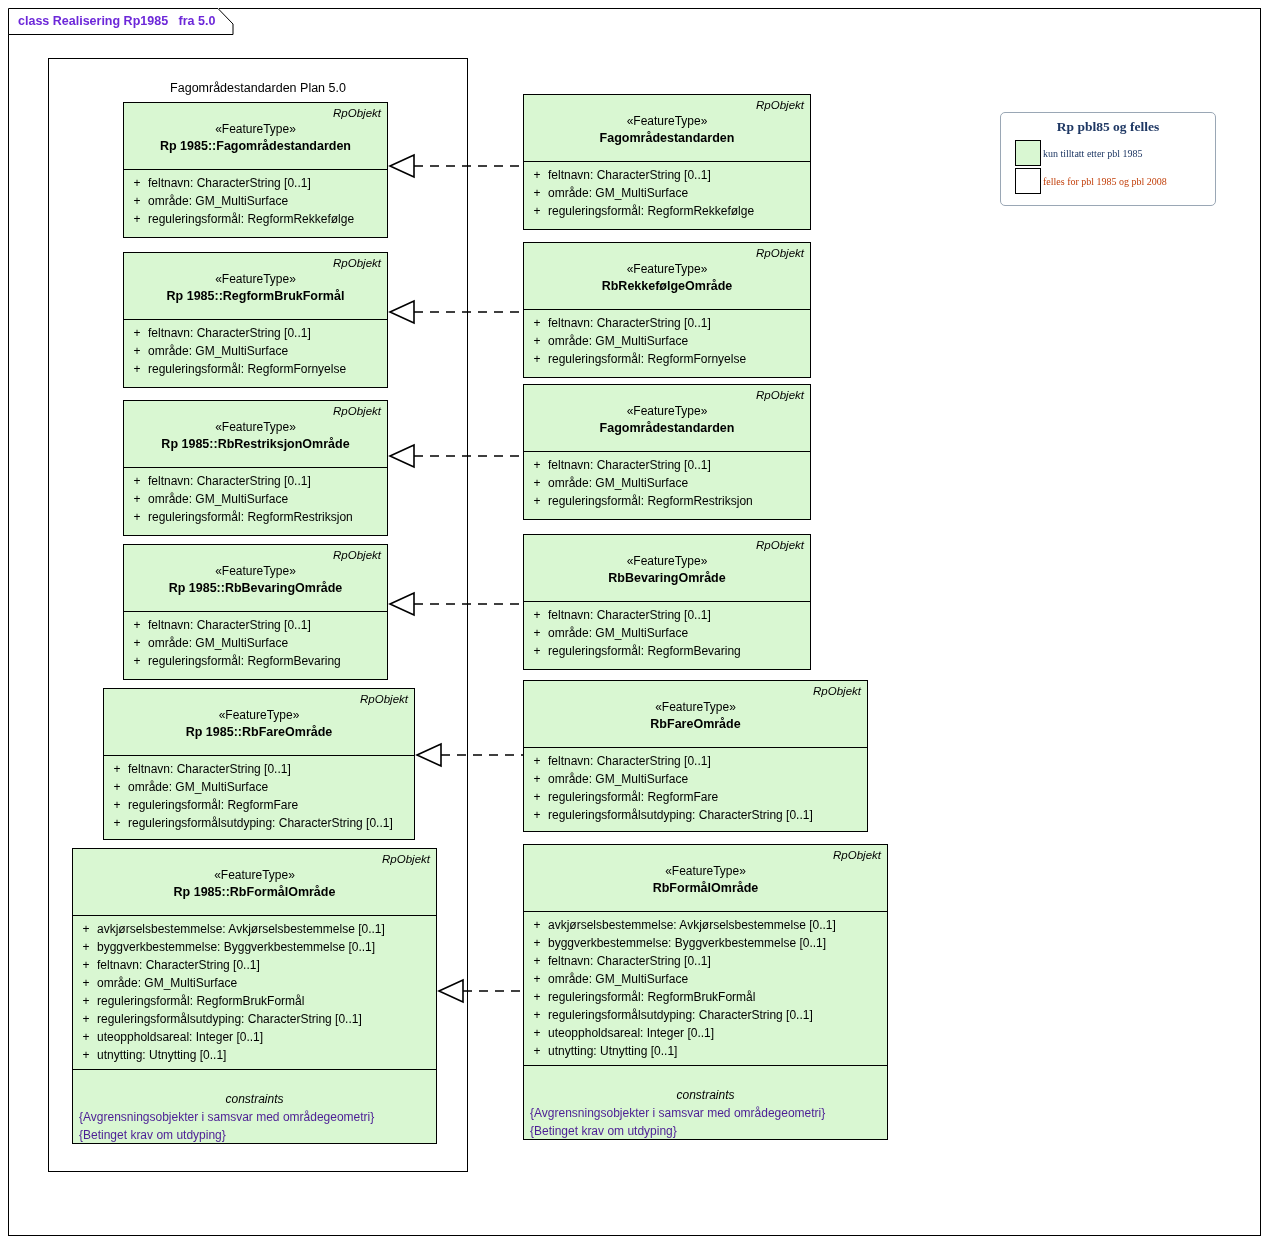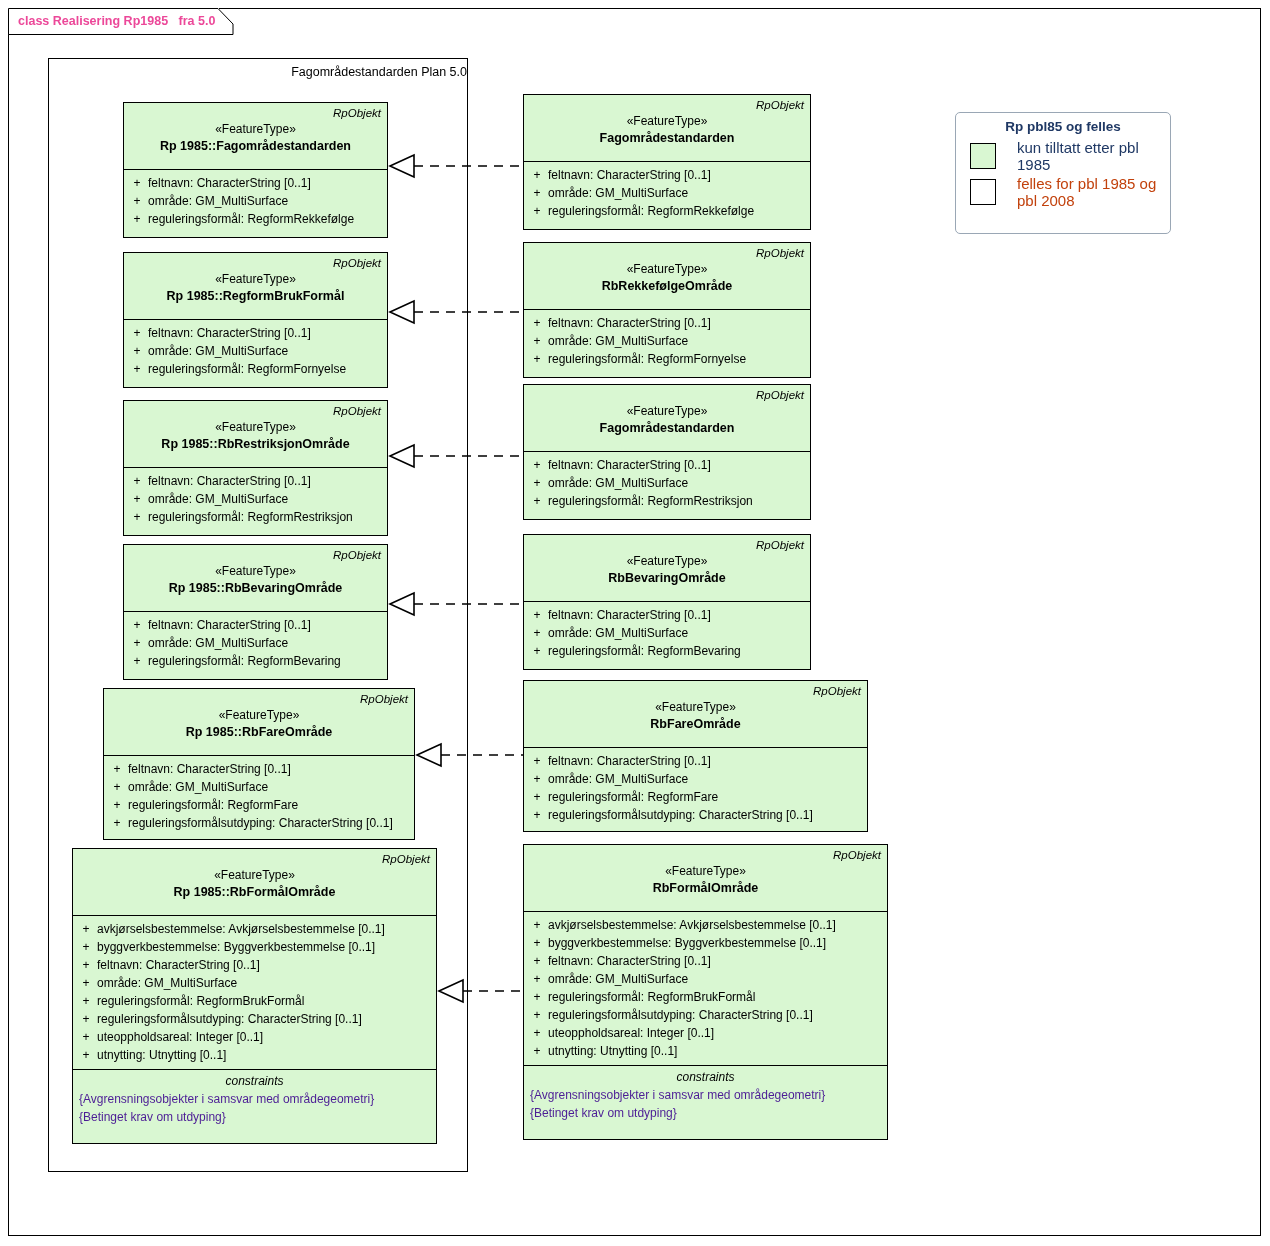--- a/index.html
+++ b/index.html
@@ -7,48 +7,48 @@
   #canvas{position:relative;width:1270px;height:1246px;background:#fff;overflow:hidden;}
 
   
   .frame{position:absolute;left:8px;top:8px;width:1253px;height:1228px;border:1px solid #000;box-sizing:border-box;background:#fff;}
 
   
   .title-tab{position:absolute;left:8px;top:8px;height:26px;box-sizing:border-box;
       background:#fff;border-right:none;display:flex;align-items:center;}
   .title-tab .tabbox{position:relative;height:26px;display:flex;align-items:center;padding:0 4px 0 10px;}
   .title-tab svg{position:absolute;left:0;top:0;}
-  .title-tab span{position:relative;z-index:2;font-size:12.5px;font-weight:bold;color:#ec4899;white-space:pre;}
+  .title-tab span{position:relative;z-index:2;font-size:12.5px;font-weight:bold;color:#6d28d9;white-space:pre;}
 
   
   .package{position:absolute;border:1px solid #000;box-sizing:border-box;background:transparent;}
   .package-label{position:absolute;width:100%;text-align:center;font-size:12.5px;color:#000;}
 
   
   .cls{position:absolute;box-sizing:border-box;border:1px solid #000;background:#d9f7d2;}
   .cls .sect{border-bottom:1px solid #000;box-sizing:border-box;}
   .cls .sect:last-child{border-bottom:none;}
   .cls .hdr{padding:3px 6px 6px 6px;}
   .cls .owner{text-align:right;font-style:italic;font-size:11.5px;color:#000;line-height:15px;}
   .cls .stereo{text-align:center;font-size:12px;color:#000;line-height:17px;}
   .cls .cname{text-align:center;font-size:12.5px;font-weight:bold;color:#000;line-height:17px;}
   .cls .attrs{padding:4px 2px 5px 2px;}
   .attr{display:flex;font-size:12px;color:#000;line-height:18px;white-space:nowrap;}
   .attr .vis{width:22px;text-align:center;flex:0 0 22px;}
   .attr .txt{flex:1 1 auto;}
-  .cls .cons{padding:2px 2px 6px 2px;}
+  .cls .cons{padding:2px 2px 6px 2px;margin-top:18px;}
   .cons-title{text-align:center;font-style:italic;font-size:12px;line-height:18px;color:#000;}
   .cons-line{font-size:12px;line-height:18px;color:#4c1d95;padding-left:4px;white-space:nowrap;}
 
   
   .legend{position:absolute;box-sizing:border-box;border:1px solid #9aa7b5;border-radius:5px;background:#fff;}
   .legend-title{text-align:center;font-weight:bold;font-size:13.5px;color:#1f3864;padding:6px 0 5px 0;}
   .legend-row{display:flex;align-items:center;padding:0 0 0 14px;margin-bottom:2px;}
   .legend-swatch{width:26px;height:26px;border:1px solid #000;box-sizing:border-box;flex:0 0 26px;}
-  .legend-text{font-size:15px;color:#1f3864;padding-left:21px;}
+  .legend-text{font-size:10px;color:#1f3864;padding-left:2px;}
 
   
   .conn{position:absolute;left:0;top:0;width:1270px;height:1246px;pointer-events:none;}
 </style>
 </head>
 <body>
 
 <div id="canvas">
 
   <div class="frame"></div>
@@ -56,21 +56,21 @@
   <div class="title-tab">
     <div class="tabbox" id="tabbox">
       <svg width="230" height="27" viewBox="0 0 230 27">
         <path d="M0.5,0.5 H210 L225,16 V26.5 H0.5 Z" fill="#ffffff" stroke="#000000" stroke-width="1"></path>
       </svg>
       <span>class Realisering Rp1985   fra 5.0</span>
     </div>
   </div>
 
   <div class="package" id="package" style="left: 48px; top: 58px; width: 420px; height: 1114px;">
-    <div class="package-label" id="package-label" style="top: 6px; left: 0px; text-align: right;">Fagområdestandarden Plan 5.0</div>
+    <div class="package-label" id="package-label" style="top: 22px; left: 0px;">Fagområdestandarden Plan 5.0</div>
   </div>
 
   <svg class="conn" id="connectors">
       <g>
         <path d="M390,166 L414,155 L414,177 Z" fill="#ffffff" stroke="#000000" stroke-width="1.6"></path>
         <line x1="414" y1="166" x2="523" y2="166" stroke="#000000" stroke-width="1.6" stroke-dasharray="9,7"></line>
       </g>
       <g>
         <path d="M390,312 L414,301 L414,323 Z" fill="#ffffff" stroke="#000000" stroke-width="1.6"></path>
         <line x1="414" y1="312" x2="523" y2="312" stroke="#000000" stroke-width="1.6" stroke-dasharray="9,7"></line>
@@ -399,21 +399,21 @@
           </div>
         </div>
         <div class="sect cons">
           <div class="cons-title">constraints</div>
           <div class="cons-line">{Avgrensningsobjekter i samsvar med områdegeometri}</div>
           <div class="cons-line">{Betinget krav om utdyping}</div>
         </div>
       </div>
     </div>
 
-  <div class="legend" id="legend" style="left: 955px; top: 112px; width: 216px; height: 122px; border-color: rgb(154, 167, 181);">
+  <div class="legend" id="legend" style="left: 1000px; top: 112px; width: 216px; height: 94px; border-color: rgb(154, 167, 181); font-family: Liberation Serif, serif;">
     <div class="legend-title" style="color: rgb(31, 56, 100);">Rp pbl85 og felles</div>
     <div id="legend-rows">
         <div class="legend-row">
           <div class="legend-swatch" style="background: rgb(217, 247, 210);"></div>
           <div class="legend-text" style="color: rgb(31, 56, 100);">kun tilltatt etter pbl 1985</div>
         </div>
         <div class="legend-row">
           <div class="legend-swatch" style="background: rgb(255, 255, 255);"></div>
           <div class="legend-text" style="color: #c2410c;">felles for pbl 1985 og pbl 2008</div>
         </div>

